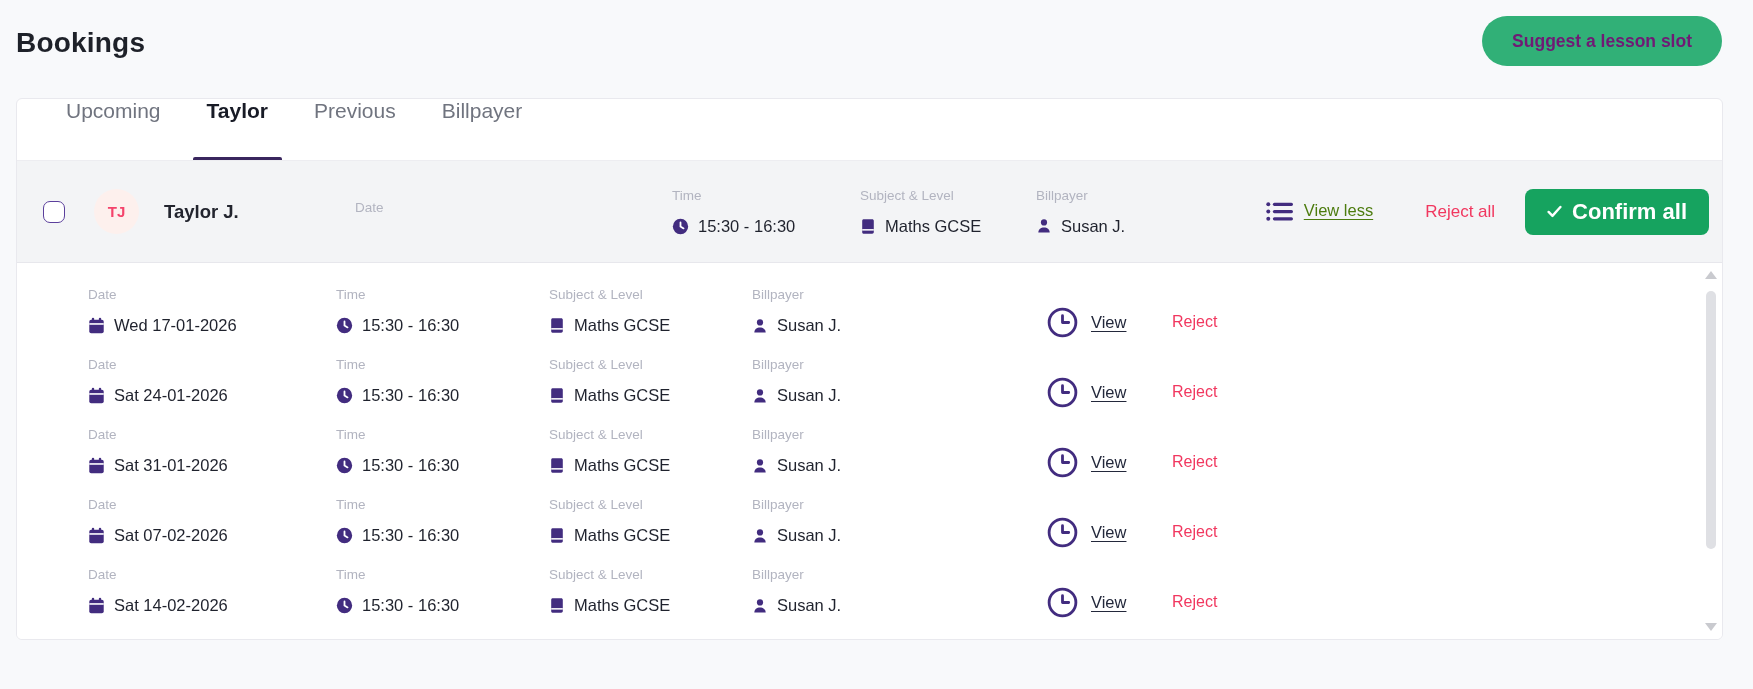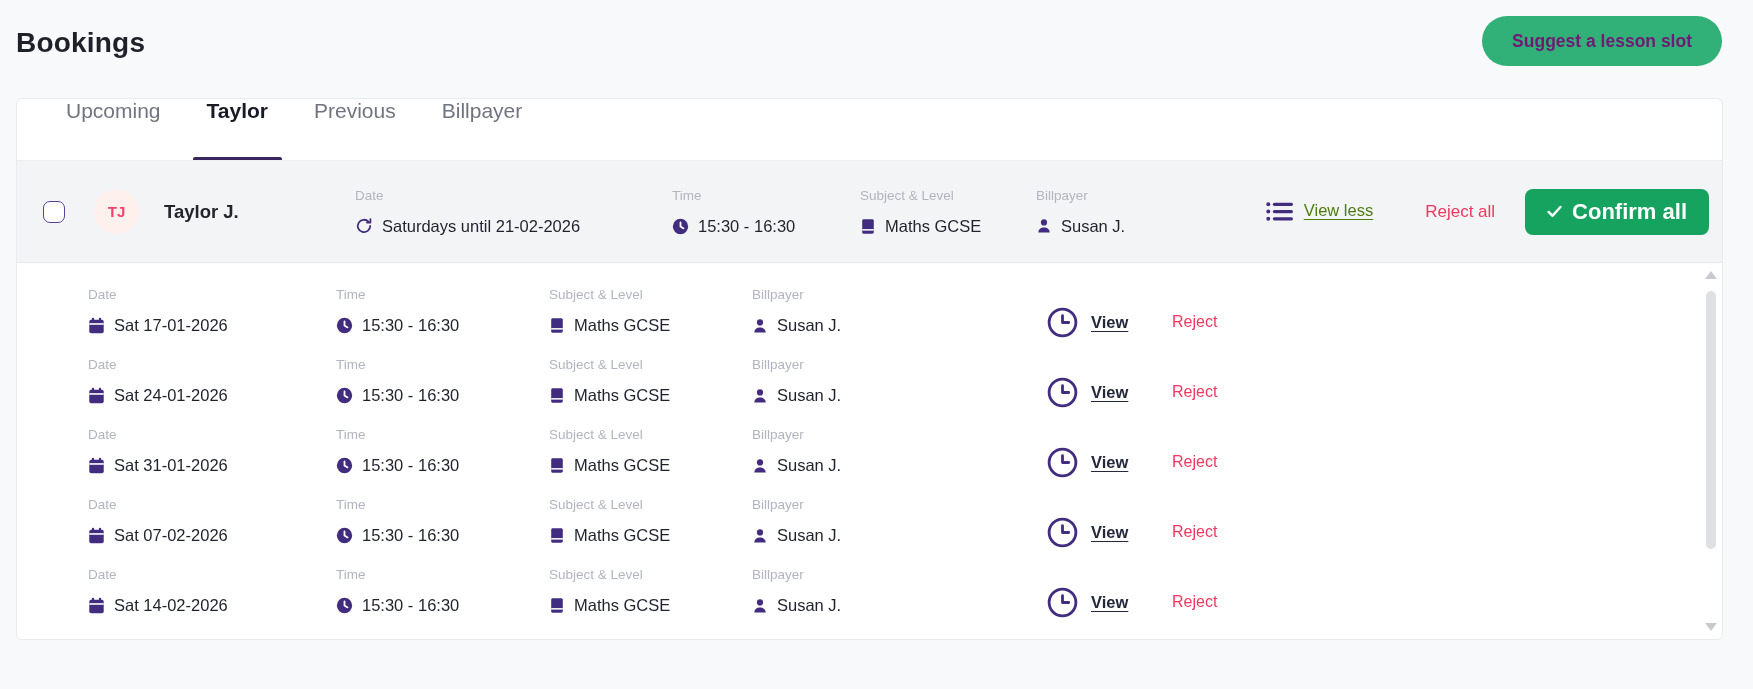--- a/index.html
+++ b/index.html
@@ -104,21 +104,21 @@
     display:flex;align-items:center;gap:10px;
   }
   
   .detail-area{flex:1;position:relative;background:#fff;}
   .rows-container{padding-top:24px;}
   .booking-row{height:70px;display:flex;padding-left:71px;}
   .r-date{width:248px;}
   .r-time{width:213px;}
   .r-subject{width:203px;}
   .r-billpayer{width:295px;}
-  .view-cell{width:125px;display:flex;align-items:center;font-weight:bold;}
+  .view-cell{width:125px;display:flex;align-items:center;}
   .view-cell .clock-o{color:var(--purple);display:flex;align-items:center;margin-right:13px;cursor:pointer;}
   .view-link{color:#23283b;cursor:pointer;}
   .reject-cell{display:flex;align-items:center;}
   .reject-link{color:var(--pink);font-size:16px;font-weight:400;cursor:pointer;}
   
   .scrollbar{
     position:absolute;top:4px;bottom:6px;right:3px;width:16px;background:#fff;
   }
   .sb-arrow-up,.sb-arrow-down{
     position:absolute;left:2px;width:0;height:0;cursor:pointer;
@@ -159,29 +159,20 @@
 
   <div class="group-row">
     <div class="checkbox"></div>
     <div class="avatar">
       <span>TJ</span>
     </div>
     <div class="student-name">Taylor J.</div>
 
     <div class="field g-date">
       <span class="f-label">Date</span>
-      <span class="f-value">
-        <span class="ficon">
-          <svg viewBox="0 0 18 18" width="18" height="18">
-              <path d="M15.2 9a6.2 6.2 0 1 1-1.8-4.4" fill="none" stroke="currentColor" stroke-width="1.8" stroke-linecap="round"></path>
-              <path d="M15.4 2.2v3.4h-3.4" fill="none" stroke="currentColor" stroke-width="1.8" stroke-linecap="round" stroke-linejoin="round"></path>
-            </svg>
-        </span>
-        <span>Saturdays until 21-02-2026</span>
-      </span>
     </div>
 
     <div class="field g-time">
       <span class="f-label">Time</span>
       <span class="f-value">
         <span class="ficon">
           <svg viewBox="0 0 16 16" width="17" height="17">
               <circle cx="8" cy="8" r="7.2" fill="currentColor"></circle>
               <path d="M8 4.2v3.9l2.9 1.7" stroke="#fff" stroke-width="1.7" fill="none" stroke-linecap="round"></path>
             </svg>
@@ -249,21 +240,21 @@
       <span class="f-label">Date</span>
       <span class="f-value">
         <span class="ficon">
           <svg viewBox="0 0 16 16" width="17" height="17">
                   <rect x="1.2" y="2.6" width="13.6" height="12.6" rx="1.8" fill="currentColor"></rect>
                   <rect x="3.6" y="0.6" width="2.2" height="3.6" rx="1.1" fill="currentColor"></rect>
                   <rect x="10.2" y="0.6" width="2.2" height="3.6" rx="1.1" fill="currentColor"></rect>
                   <rect x="1.2" y="5.8" width="13.6" height="1.5" fill="#fff"></rect>
                 </svg>
         </span>
-        <span>Sat 17-01-2026</span>
+        <span>Wed 17-01-2026</span>
       </span>
     </div>
     <div class="field r-time">
       <span class="f-label">Time</span>
       <span class="f-value">
         <span class="ficon">
           <svg viewBox="0 0 16 16" width="17" height="17">
                   <circle cx="8" cy="8" r="7.2" fill="currentColor"></circle>
                   <path d="M8 4.2v3.9l2.9 1.7" stroke="#fff" stroke-width="1.7" fill="none" stroke-linecap="round"></path>
                 </svg>

